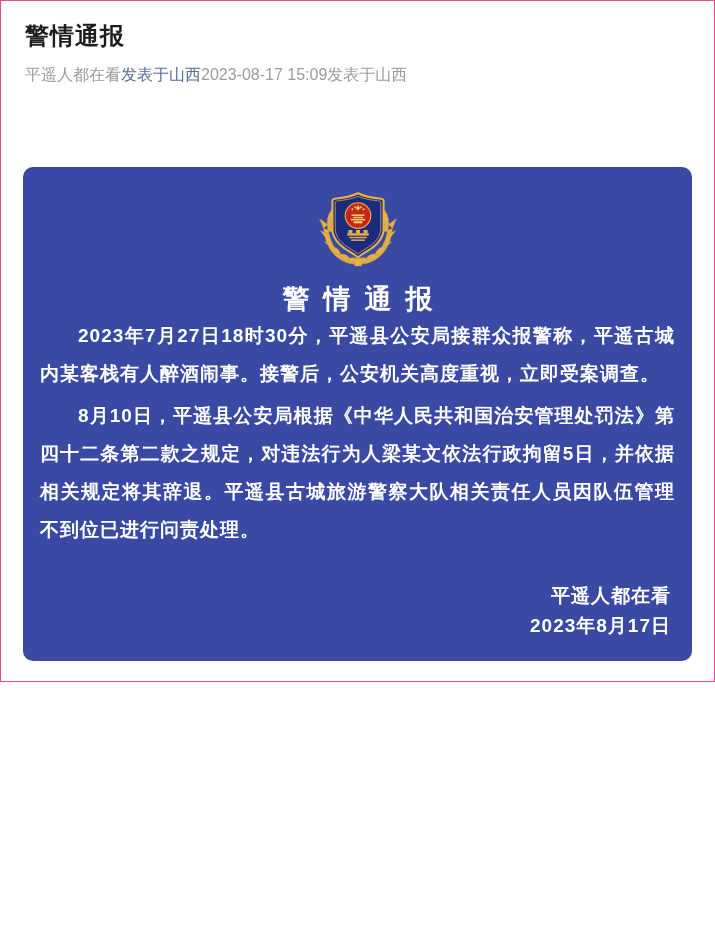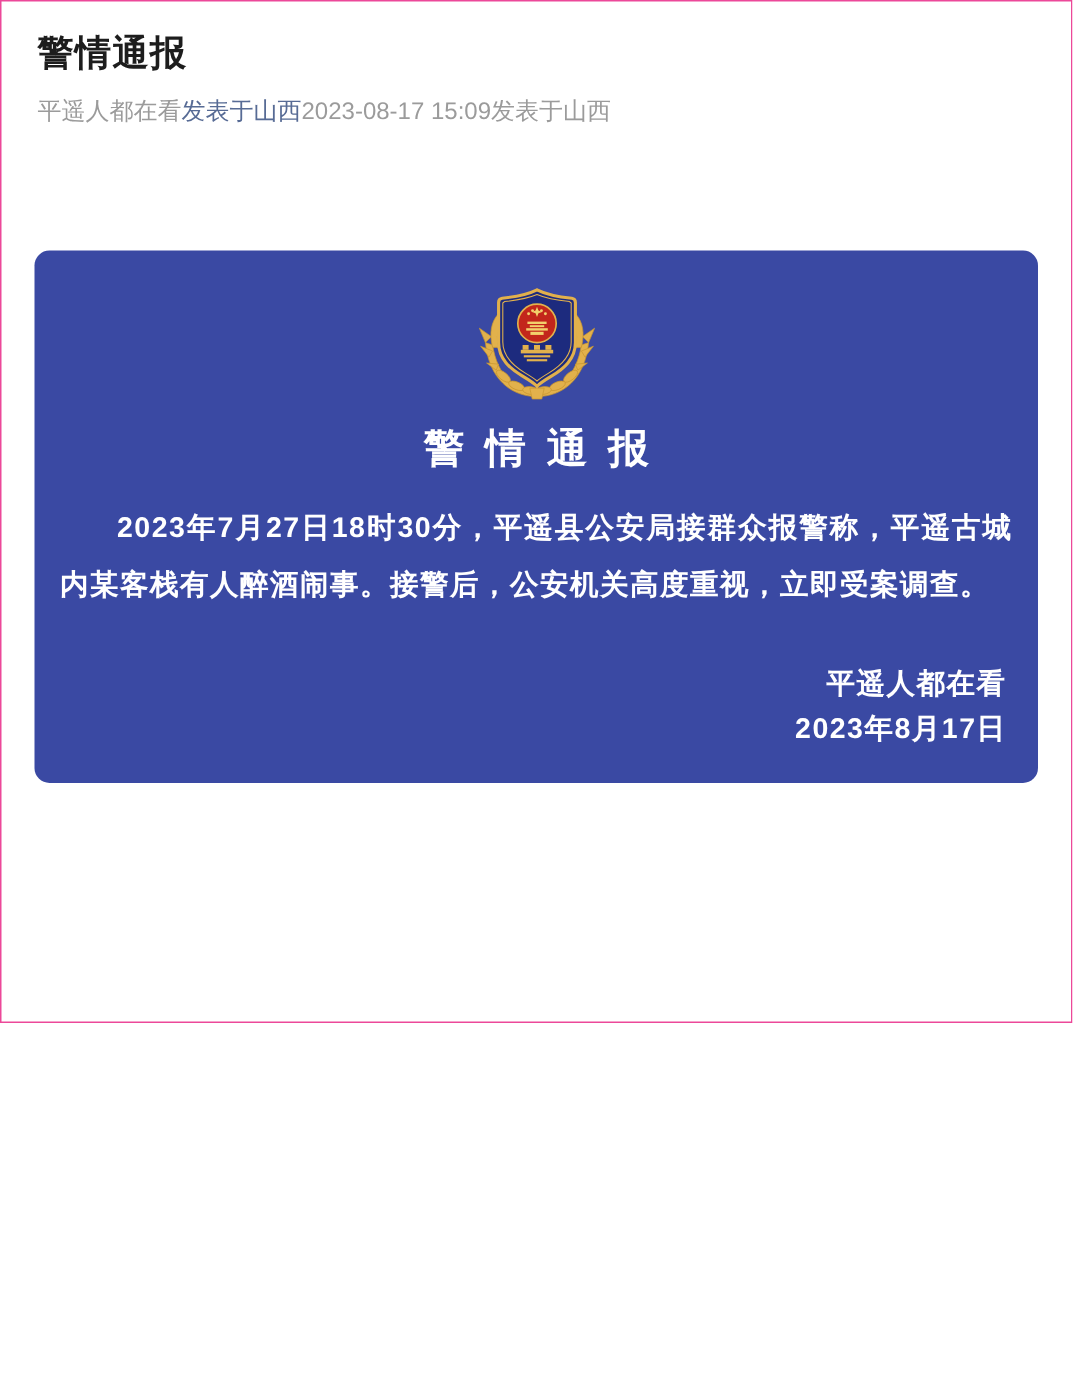--- a/index.html
+++ b/index.html
@@ -39,21 +39,21 @@
   }
   .badge-wrap { text-align: center; line-height: 0; }
   .notice-title {
     margin-top: 10px;
     text-align: center;
     font-size: 27px; line-height: 36px;
     font-weight: bold;
     letter-spacing: 14px;
     padding-left: 14px; 
   }
-  .notice-body { margin-top: 17px; }
+  .notice-body { }
   .para {
     font-size: 19px;
     line-height: 38px;
     font-weight: bold;
     letter-spacing: 1px;
     text-align: justify;
     text-indent: 2em;
     margin-bottom: 4px;
   }
   .signature {
@@ -130,20 +130,21 @@
           <rect x="39" y="58.5" width="22" height="1.8"></rect>
           <rect x="41.5" y="61.8" width="17" height="1.8"></rect>
         </g>
       </svg>
     </div>
 
     <h2 class="notice-title">警情通报</h2>
 
     <div class="notice-body">
       <p class="para">2023年7月27日18时30分，平遥县公安局接群众报警称，平遥古城内某客栈有人醉酒闹事。接警后，公安机关高度重视，立即受案调查。</p>
+      <p class="para">8月10日，平遥县公安局根据《中华人民共和国治安管理处罚法》第四十二条第二款之规定，对违法行为人梁某文依法行政拘留5日，并依据相关规定将其辞退。平遥县古城旅游警察大队相关责任人员因队伍管理不到位已进行问责处理。</p>
     </div>
 
     <div class="signature">
       <div>平遥人都在看</div>
       <div>2023年8月17日</div>
     </div>
 
   </div>
 
 </div>

